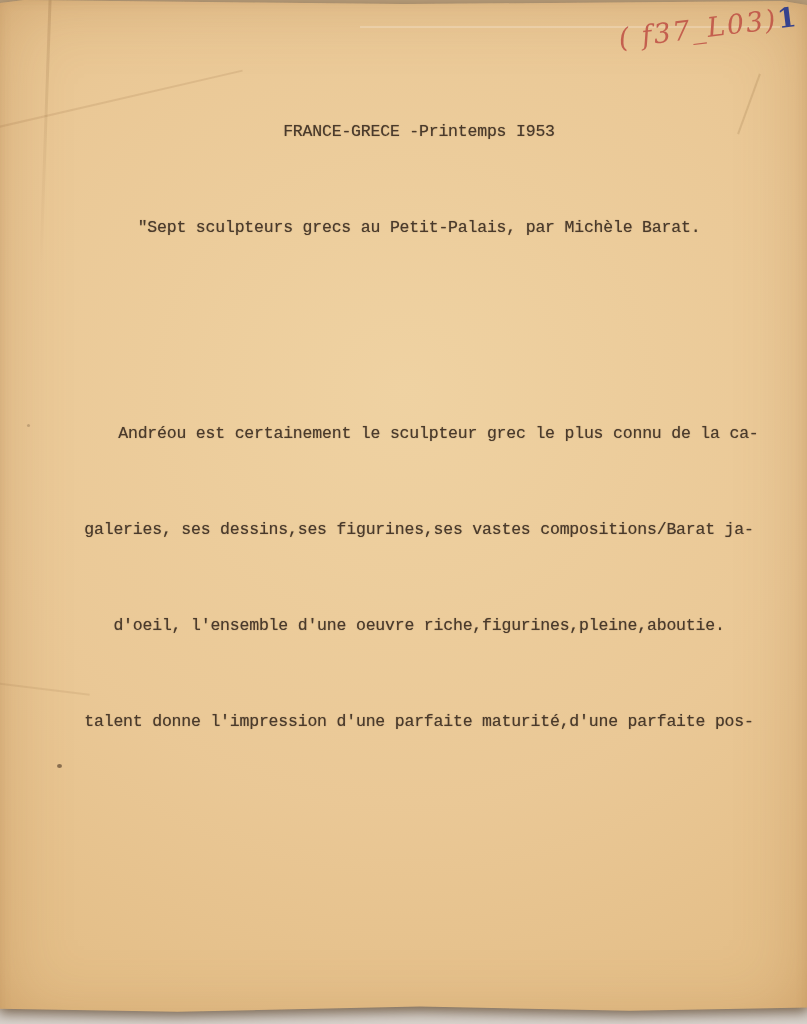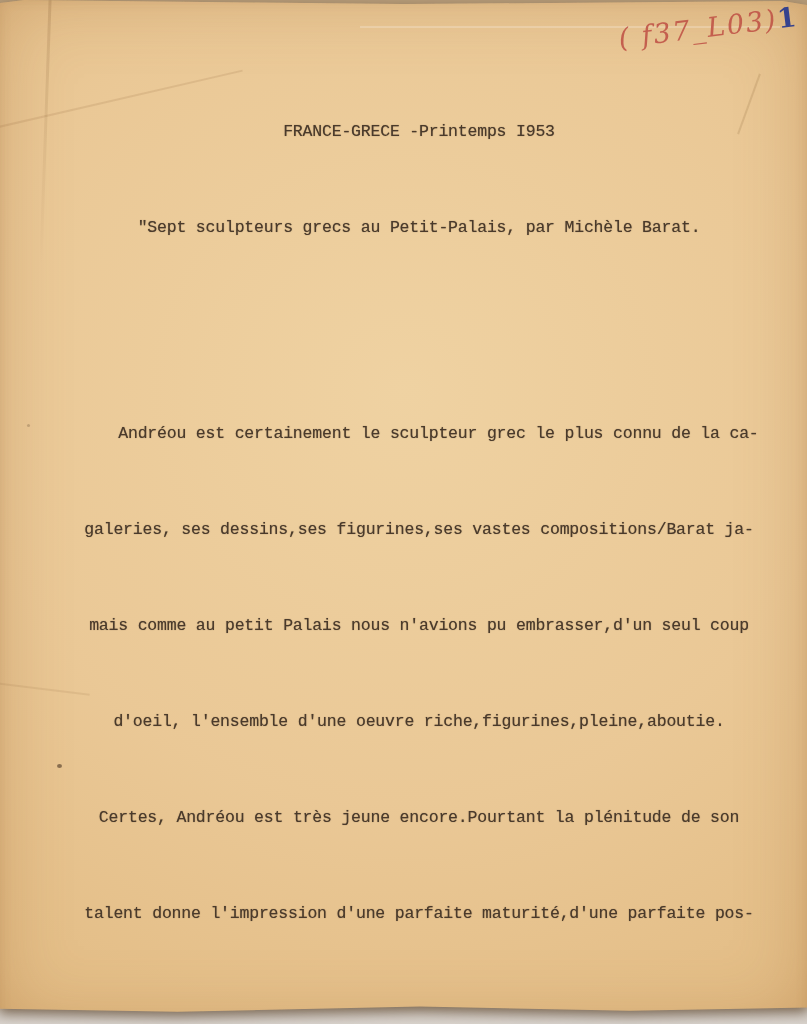--- a/index.html
+++ b/index.html
@@ -63,23 +63,21 @@
 
       <div class="annotation"><span>( f37_L03)</span><span class="page-num">1</span></div>
 
       <div class="content">
         <div class="line">FRANCE-GRECE -Printemps I953</div>
         <div class="line">"Sept sculpteurs grecs au Petit-Palais, par Michèle Barat.</div>
 
         <div class="para-p1">
           <div class="line">    Andréou est certainement le sculpteur grec le plus connu de la ca-</div>
           <div class="line">galeries, ses dessins,ses figurines,ses vastes compositions/Barat ja-</div>
-          <div class="line">mais comme au petit Palais nous n'avions pu embrasser,d'un seul coup</div>
           <div class="line">d'oeil, l'ensemble d'une oeuvre riche,figurines,pleine,aboutie.</div>
-          <div class="line">Certes, Andréou est très jeune encore.Pourtant la plénitude de son</div>
           <div class="line">talent donne l'impression d'une parfaite maturité,d'une parfaite pos-</div>
           
           
           
           
         </div>
 
         
 
         

